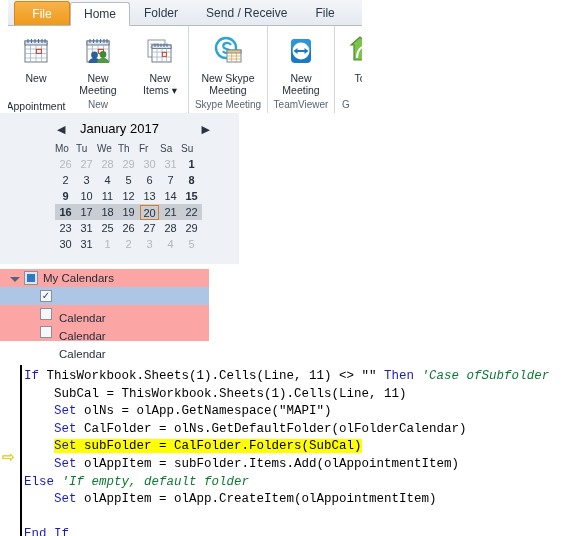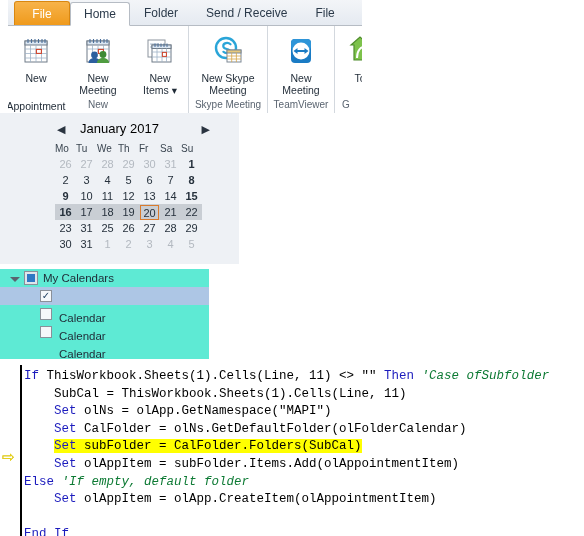--- a/index.html
+++ b/index.html
@@ -103,22 +103,22 @@
     display:inline-block; width:19px; height:15px; line-height:15px;
     border:1px solid #d97b2d; box-sizing:border-box;
   }
   .pane-divider {
     position:absolute; left:4px; top:262px; width:228px; height:7px;
     background:#f1f3f6; border:1px solid #c3c9d1; box-sizing:border-box;
   }
 
   
   .callist {
-    position:absolute; left:0; top:269px; width:209px; height:90px;
-    background:#5eead4;
+    position:absolute; left:0; top:269px; width:209px; height:72px;
+    background:#fca5a5;
   }
   .cl-root {
     display:flex; align-items:center; height:18px; padding-left:10px;
   }
   .cl-tri {
     width:0; height:0; margin-right:5px;
     border-left:5px solid transparent; border-right:5px solid transparent;
     border-top:5px solid #5a6470;
     position:relative; top:1px;
   }

